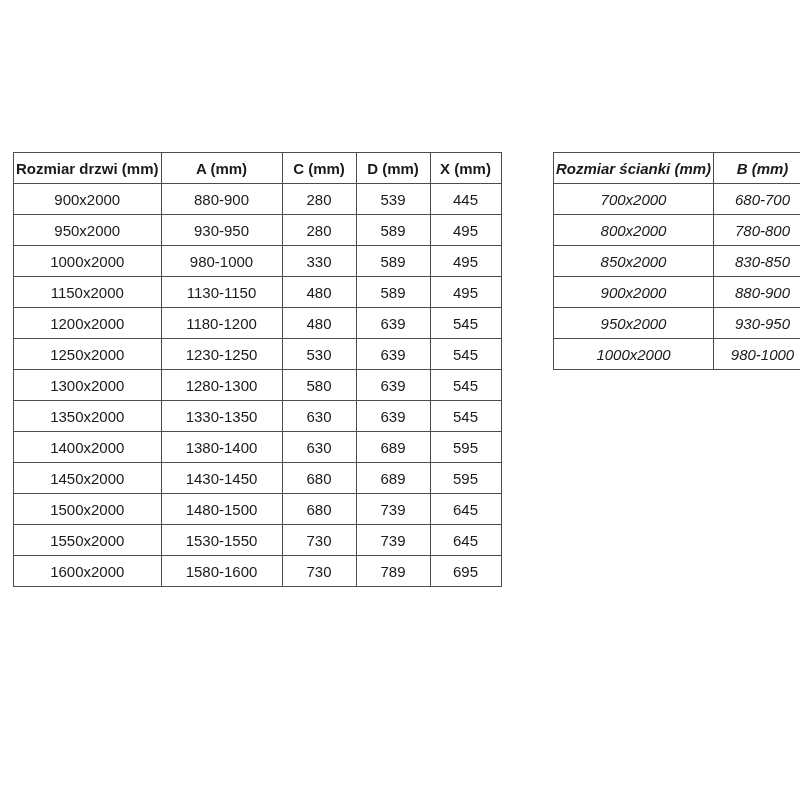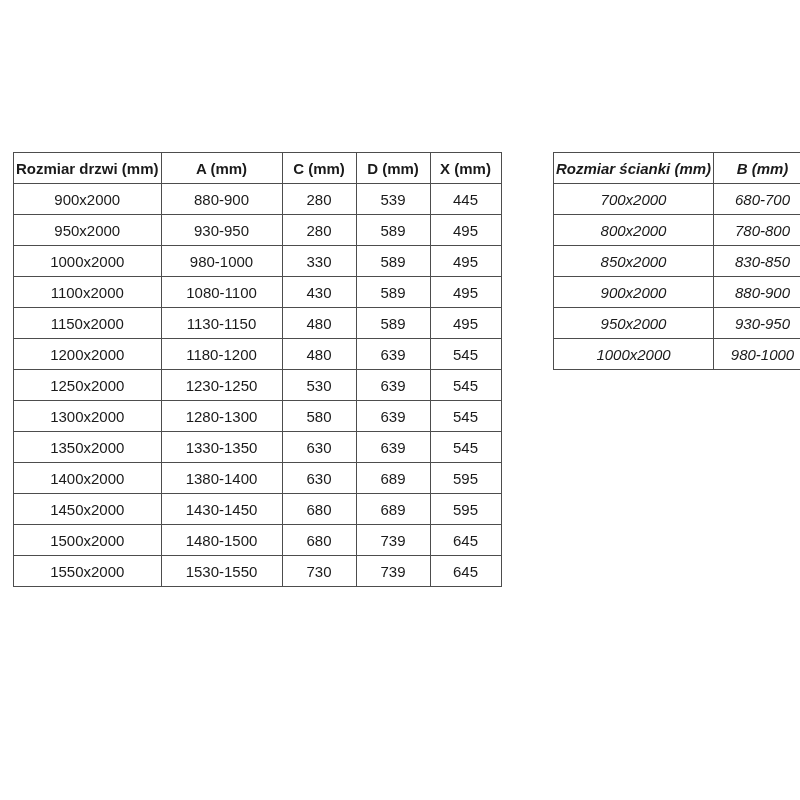--- a/index.html
+++ b/index.html
@@ -77,27 +77,20 @@
           <td>495</td>
         </tr>
         <tr>
           <td>1000x2000</td>
           <td>980-1000</td>
           <td>330</td>
           <td>589</td>
           <td>495</td>
         </tr>
         <tr>
-          <td>1100x2000</td>
-          <td>1080-1100</td>
-          <td>430</td>
-          <td>589</td>
-          <td>495</td>
-        </tr>
-        <tr>
           <td>1150x2000</td>
           <td>1130-1150</td>
           <td>480</td>
           <td>589</td>
           <td>495</td>
         </tr>
         <tr>
           <td>1200x2000</td>
           <td>1180-1200</td>
           <td>480</td>
@@ -145,20 +138,27 @@
           <td>680</td>
           <td>739</td>
           <td>645</td>
         </tr>
         <tr>
           <td>1550x2000</td>
           <td>1530-1550</td>
           <td>730</td>
           <td>739</td>
           <td>645</td>
+        </tr>
+        <tr>
+          <td>1600x2000</td>
+          <td>1580-1600</td>
+          <td>730</td>
+          <td>789</td>
+          <td>695</td>
         </tr>
       </tbody>
     </table>
 
   <table class="spec-table" id="wall-table">
     <colgroup>
       <col style="width:138px">
       <col style="width:117px">
     </colgroup>
   <thead>

